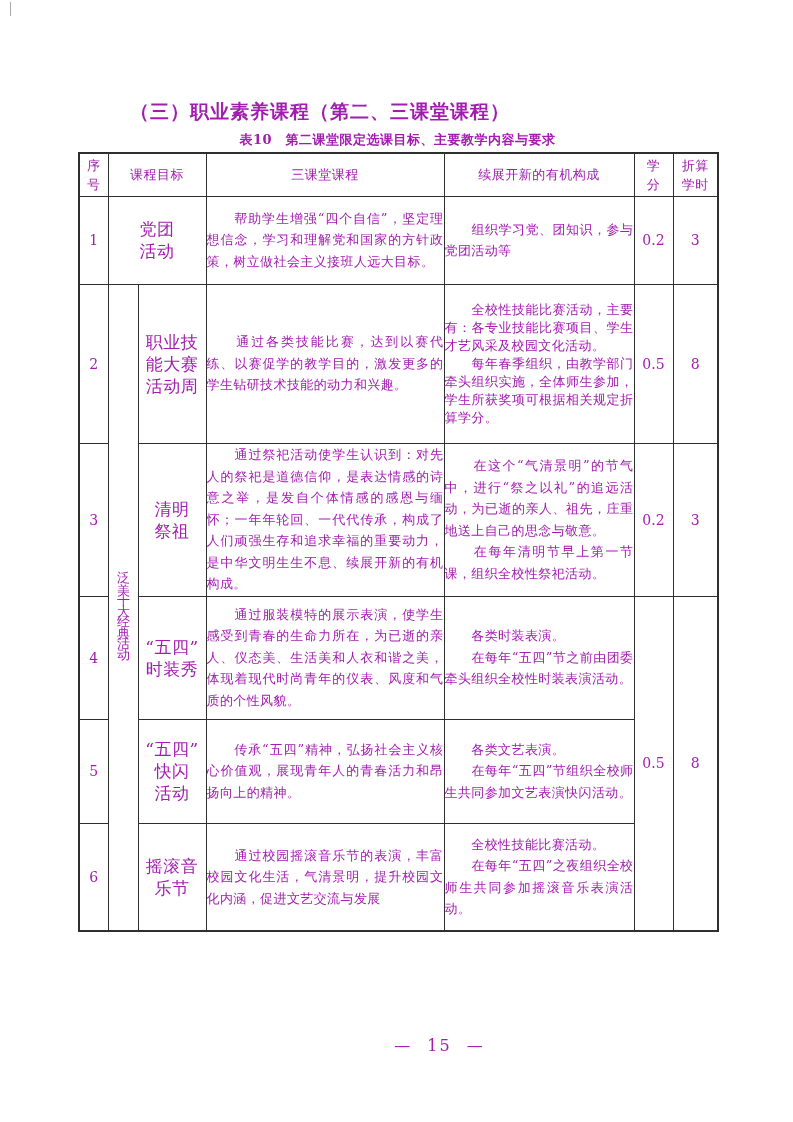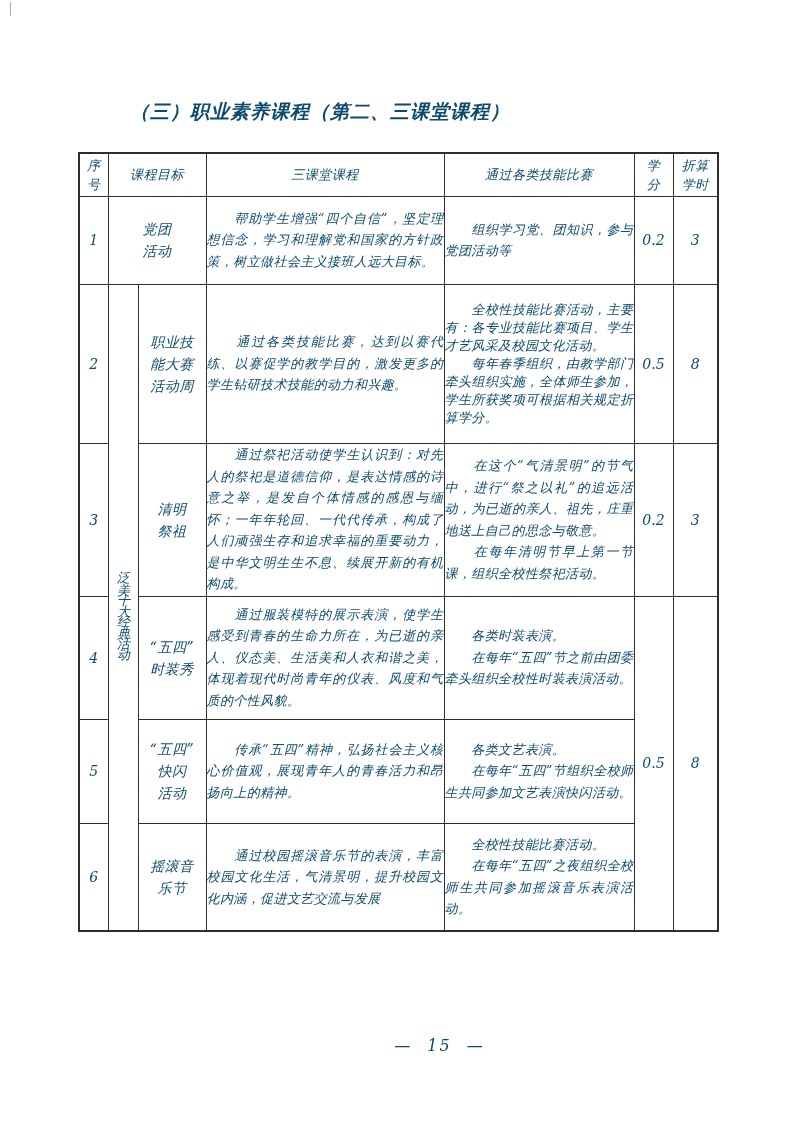--- a/index.html
+++ b/index.html
@@ -1,18 +1,18 @@
 <!DOCTYPE html>
 <html><head>
 <meta charset="utf-8">
 <style>
   html,body { margin:0; padding:0; background:#ffffff; }
   .page {
     position:relative; width:793px; height:1122px; background:#ffffff;
-    font-family:"DejaVu Serif", serif; color:#0c4a6e; overflow:hidden;font-style:italic;
+    font-family:"DejaVu Serif", serif; color:#a21caf; overflow:hidden;
   }
   .corner-mark { position:absolute; left:10px; top:2px; width:1px; height:14px; background:#aaa; }
   .heading {
     position:absolute; left:130px; top:99px; margin:0;
     font-size:19px; font-weight:bold; letter-spacing:1px; white-space:nowrap;
   }
   .caption {
     position:absolute; left:78px; top:131px; width:639px;
     text-align:center; font-size:13px; font-weight:bold; letter-spacing:0.5px;
   }
@@ -24,21 +24,21 @@
   table.main th, table.main td {
     border:1px solid #2e2e2e; vertical-align:middle; overflow:hidden;
     font-weight:normal; padding:0;
   }
   th.hdr {
     font-weight:bold; font-size:13px; line-height:19px;
     text-align:center; white-space:pre-line; letter-spacing:0.5px;
   }
   td.num { text-align:center; font-size:14px; }
   td.name {
-    text-align:center; font-size:14px; line-height:22px;
+    text-align:center; font-size:17px; line-height:22px;
     white-space:pre-line; letter-spacing:0.5px; padding:0 1px;
   }
   td.text {
     font-size:13px; line-height:21.5px; text-align:justify;
     white-space:pre-line; padding:1px 3px; letter-spacing:0.4px;
   }
   td.text.tight { line-height:18px; }
   td.vgroup { text-align:center; }
   .vertical-label {
     display:inline-block; writing-mode:vertical-lr; text-orientation:upright;
@@ -49,39 +49,40 @@
     font-size:16px; letter-spacing:2px; word-spacing:8px;margin-left:43px;
   }
 </style>
 </head>
 <body>
 
 <div class="page">
   <div class="corner-mark"></div>
 
   <h1 class="heading">（三）职业素养课程（第二、三课堂课程）</h1>
+  <div class="caption">表10　第二课堂限定选课目标、主要教学内容与要求</div>
 
   <table class="main">
     <colgroup>
       <col style="width:29px">
         <col style="width:30px">
         <col style="width:68px">
       <col style="width:238px">
         <col style="width:190px">
         <col style="width:39px">
         <col style="width:45px">
     </colgroup>
 
     <tbody>
         <tr style="height:43px">
       <th class="hdr">序
 号</th>
       <th class="hdr" colspan="2">课程目标</th>
       <th class="hdr">三课堂课程</th>
-      <th class="hdr">通过各类技能比赛</th>
+      <th class="hdr">续展开新的有机构成</th>
       <th class="hdr">学
 分</th>
       <th class="hdr">折算
 学时</th>
     </tr>
 
     <tr style="height:88px">
       <td class="num">1</td>
       <td class="name" colspan="2">党团
 活动</td>

